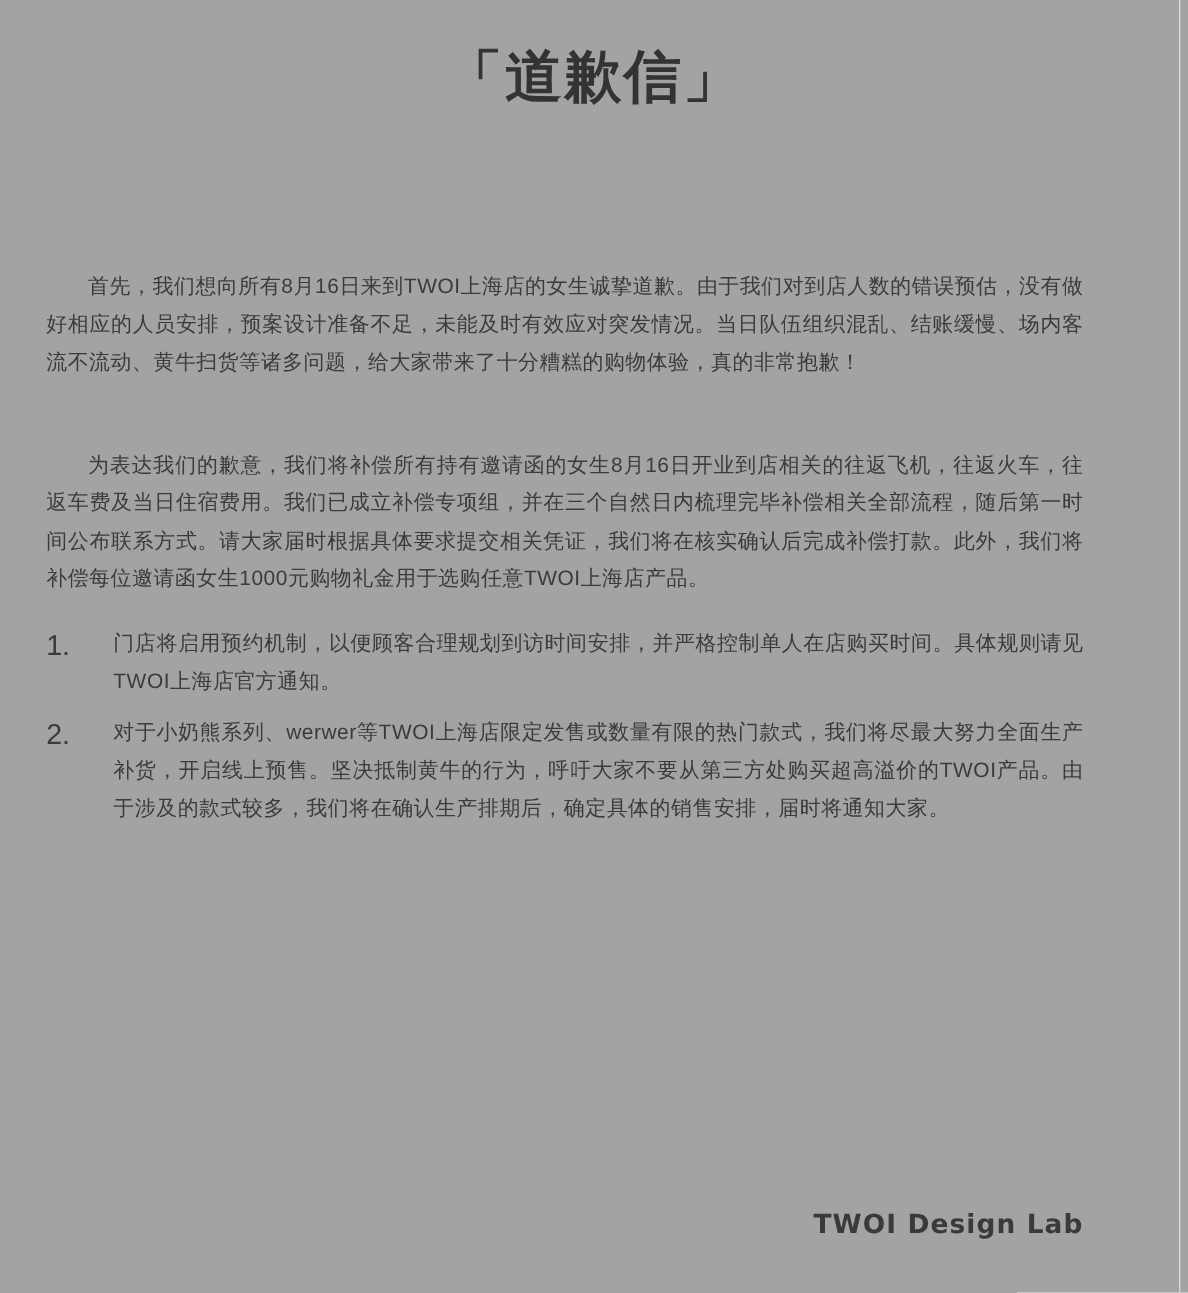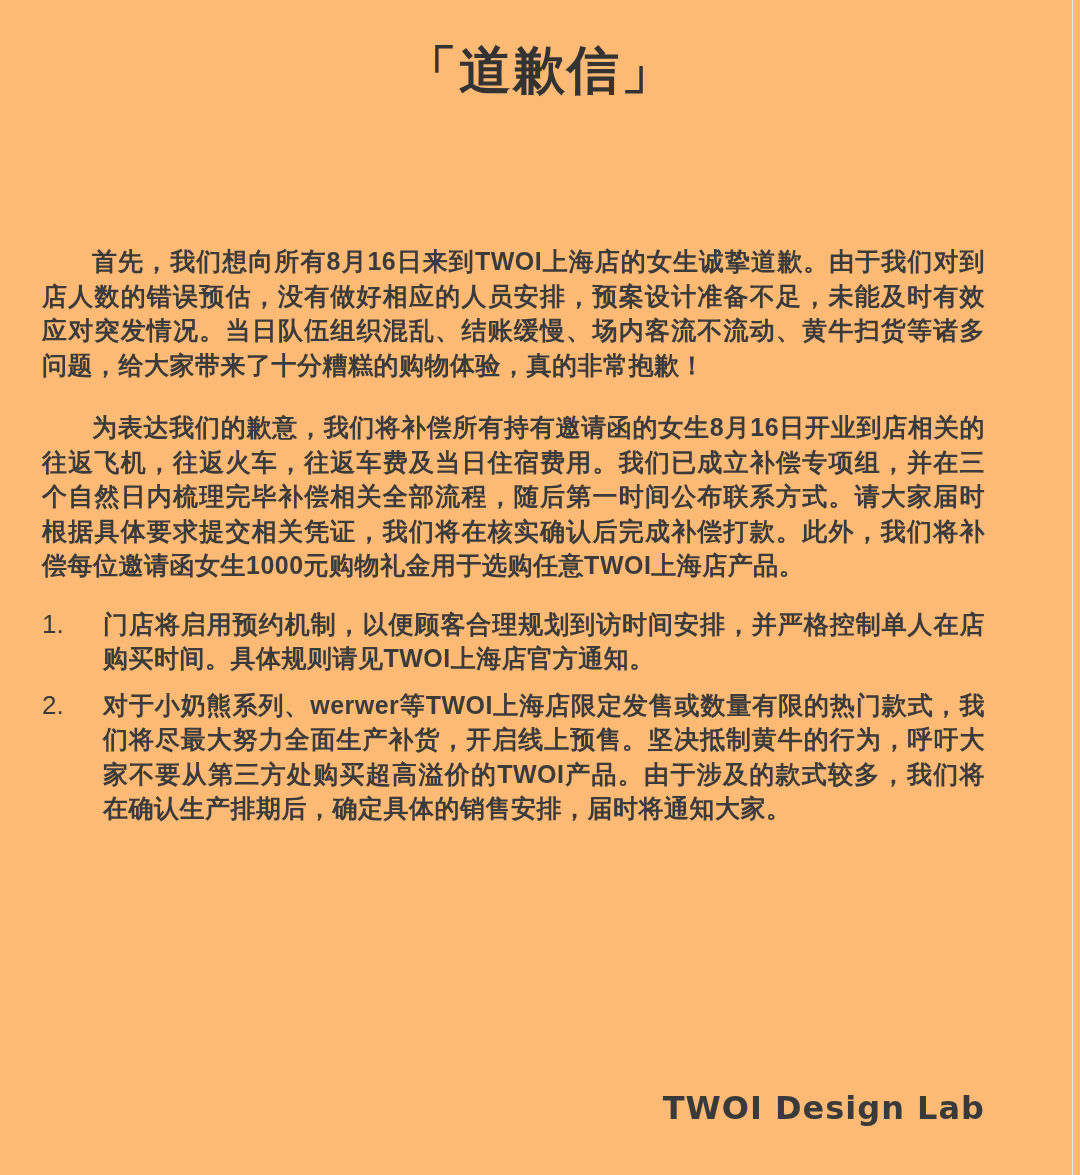--- a/index.html
+++ b/index.html
@@ -11,52 +11,51 @@
     width: 1080px;
     height: 1175px;
     position: relative;
     overflow: hidden;
     font-family: "Liberation Sans", "DejaVu Sans", sans-serif;
     color: #3b3b3b;
   }
   .page {
     position: absolute;
     inset: 0;
-    background: #fdba74;
+    background: #a3a3a3;
   }
   .edge-line {
     position: absolute;
     top: 0;
     right: 7px;
     width: 1px;
     height: 100%;
     background: #e7e7e7;
   }
   .doc-title {
     margin: 34px 0 0 0;
     text-align: center;
     font-size: 52px;
     line-height: 72px;
     font-weight: 700;
     color: #333333;
     letter-spacing: 2px;
   }
   .body-text {
-    font-size: 25px;
+    font-size: 19px;
     line-height: 34.5px;
     text-align: justify;
     letter-spacing: 0.5px;
-    font-weight: bold;
   }
   .para {
     margin: 0 95px 0 42px;
     text-indent: 2em;
   }
   .para-1 { margin-top: 138px; }
-  .para-2 { margin-top: 28px; }
+  .para-2 { margin-top: 59px; }
   .section-lead {
     margin: 70px 95px 0 42px;
     text-indent: 2em;
   }
   .num-list {
     margin: 24px 95px 0 42px;
   }
   .num-item {
     display: flex;
     align-items: flex-start;
@@ -68,21 +67,21 @@
     line-height: 34.5px;
   }
   .num-text {
     flex: 1;
     margin-left: 17px;
   }
   .signature {
     position: absolute;
     right: 95px;
     bottom: 48px;
-    font-size: 32px;
+    font-size: 24px;
     font-weight: 800;
     color: #3a3a3a;
     letter-spacing: 1px;
     font-family: "DejaVu Sans", "Liberation Sans", sans-serif;
     text-align: right;
   }
 </style>
 </head>
 <body>
 

